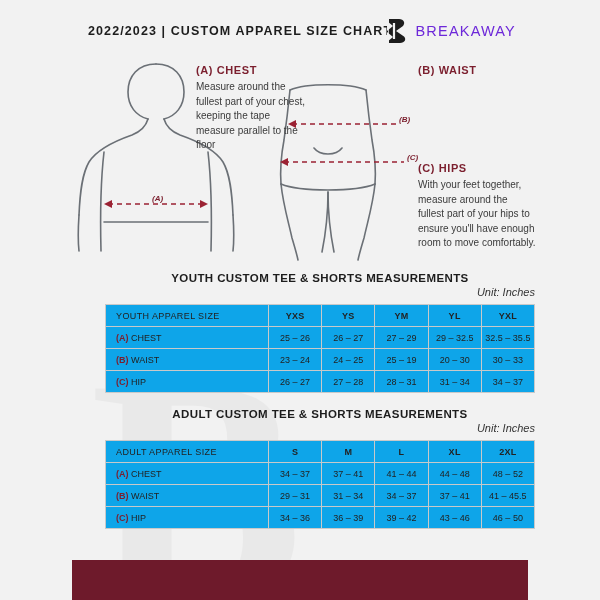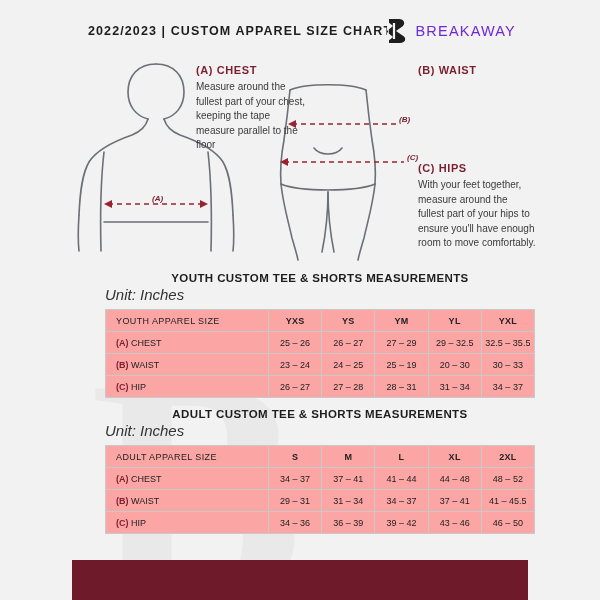--- a/index.html
+++ b/index.html
@@ -134,30 +134,30 @@
   }
   .sec-title {
     text-align: center;
     font-size: 11.5px;
     font-weight: bold;
     letter-spacing: 0.4px;
     color: #1d1d1d;
     margin: 0;
   }
   .sec-sub {
-    text-align: left;
-    font-size: 15px;
+    text-align: right;
+    font-size: 11px;
     font-style: italic;
     color: #333;
     margin: 2px 0 6px 0;
   }
   table {
     width: 100%;
     border-collapse: collapse;
-    background: #fca5a5;
+    background: #0ea5e9;
     table-layout: fixed;
   }
   th, td {
     border: 1px solid #c9c9c9;
     height: 21px;
     font-size: 9px;
     color: #222;
     text-align: center;
     padding: 0;
   }

